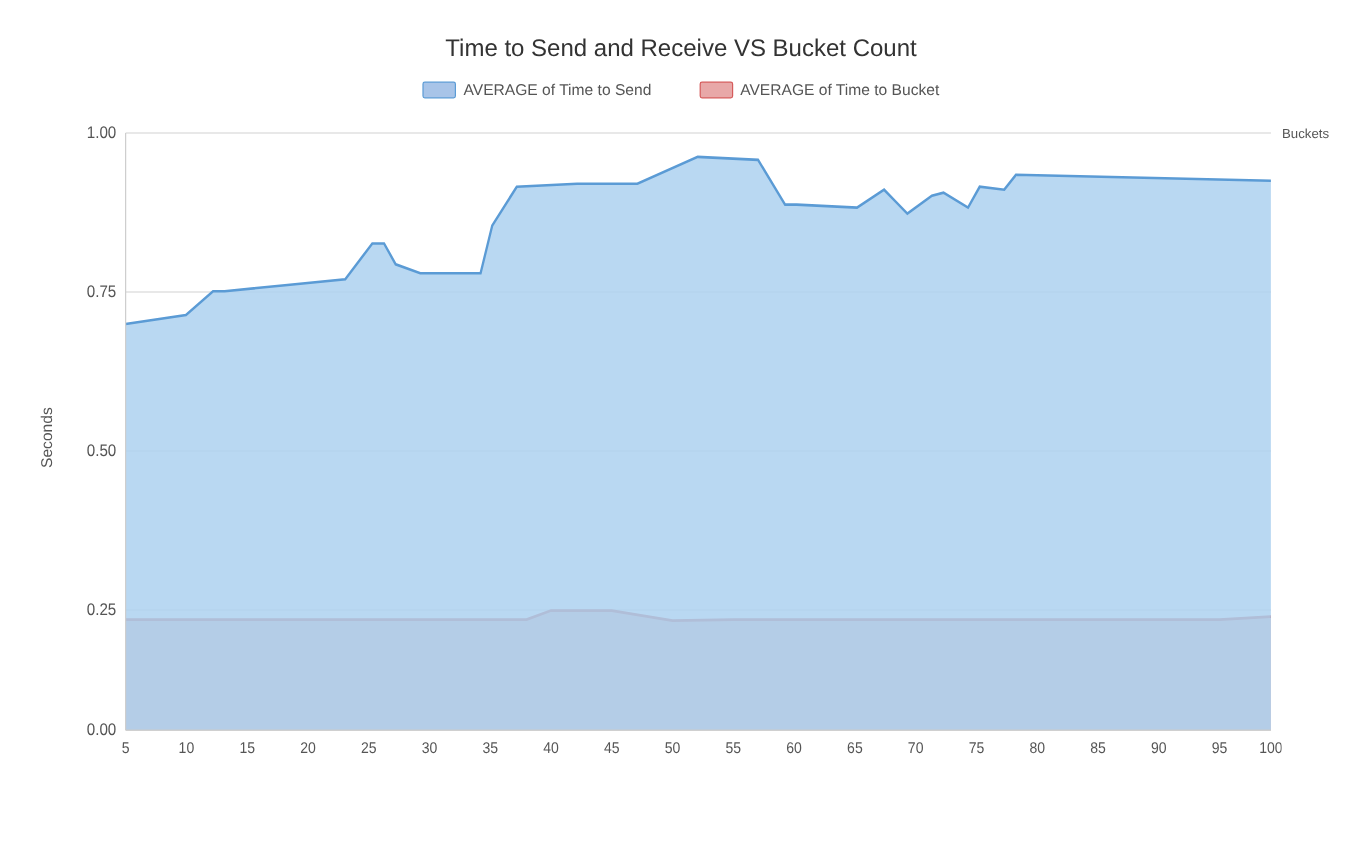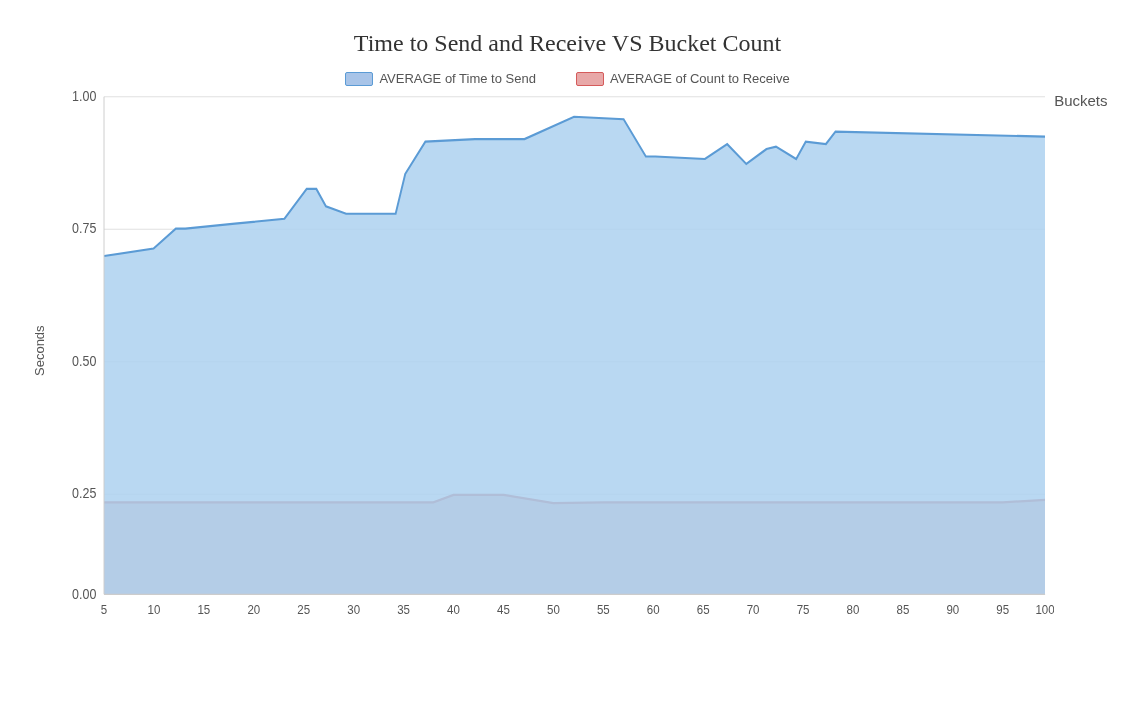--- a/index.html
+++ b/index.html
@@ -14,29 +14,29 @@
       width: 1135px;
       height: 701px;
       position: relative;
       background: #fff;
       display: flex;
       flex-direction: column;
       align-items: center;
       padding-top: 30px;
     }
     .chart-title {
-      font-size: 24px;
+      font-size: 20px;
       color: #333;
       margin-bottom: 14px;
       font-weight: normal;
-      font-family: Liberation Serif, serif;
     }
     .legend {
       display: flex;
       gap: 40px;
+      margin-bottom: 18px;
       align-items: flex-start;
     }
     .legend-item {
       display: flex;
       align-items: center;
       gap: 6px;
       font-size: 13px;
       color: #555;
     }
     .legend-color {
@@ -67,21 +67,21 @@
       position: relative;
       display: flex;
       flex-direction: row;
     }
     .chart-svg-area {
       flex: 1;
       position: relative;
     }
     .x-axis-label {
       text-align: center;
-      font-size: 15px;
+      font-size: 11px;
       color: #555;
       margin-top: 6px;
       height: 22px;
     }
     svg.main-chart {
       width: 100%;
       height: 100%;
     }
   </style>
 </head>
@@ -90,21 +90,21 @@
 <div class="chart-container">
   <div class="chart-title">Time to Send and Receive VS Bucket Count</div>
 
   <div class="legend">
     <div class="legend-item">
       <div class="legend-color" style="background:#a8c4e8; border:1.5px solid #5b9bd5;"></div>
       <span>AVERAGE of Time to Send</span>
     </div>
     <div class="legend-item">
       <div class="legend-color" style="background:#e8a8a8; border:1.5px solid #d55b5b;"></div>
-      <span>AVERAGE of Count to Receive</span>
+      <span>AVERAGE of Time to Bucket</span>
     </div>
   </div>
 
   <div class="chart-area">
     <div class="y-axis-label">Seconds</div>
     <div class="chart-inner">
       <div class="chart-svg-area">
         <svg class="main-chart" viewBox="0 0 1040 490" preserveAspectRatio="none">
 
           <defs>

